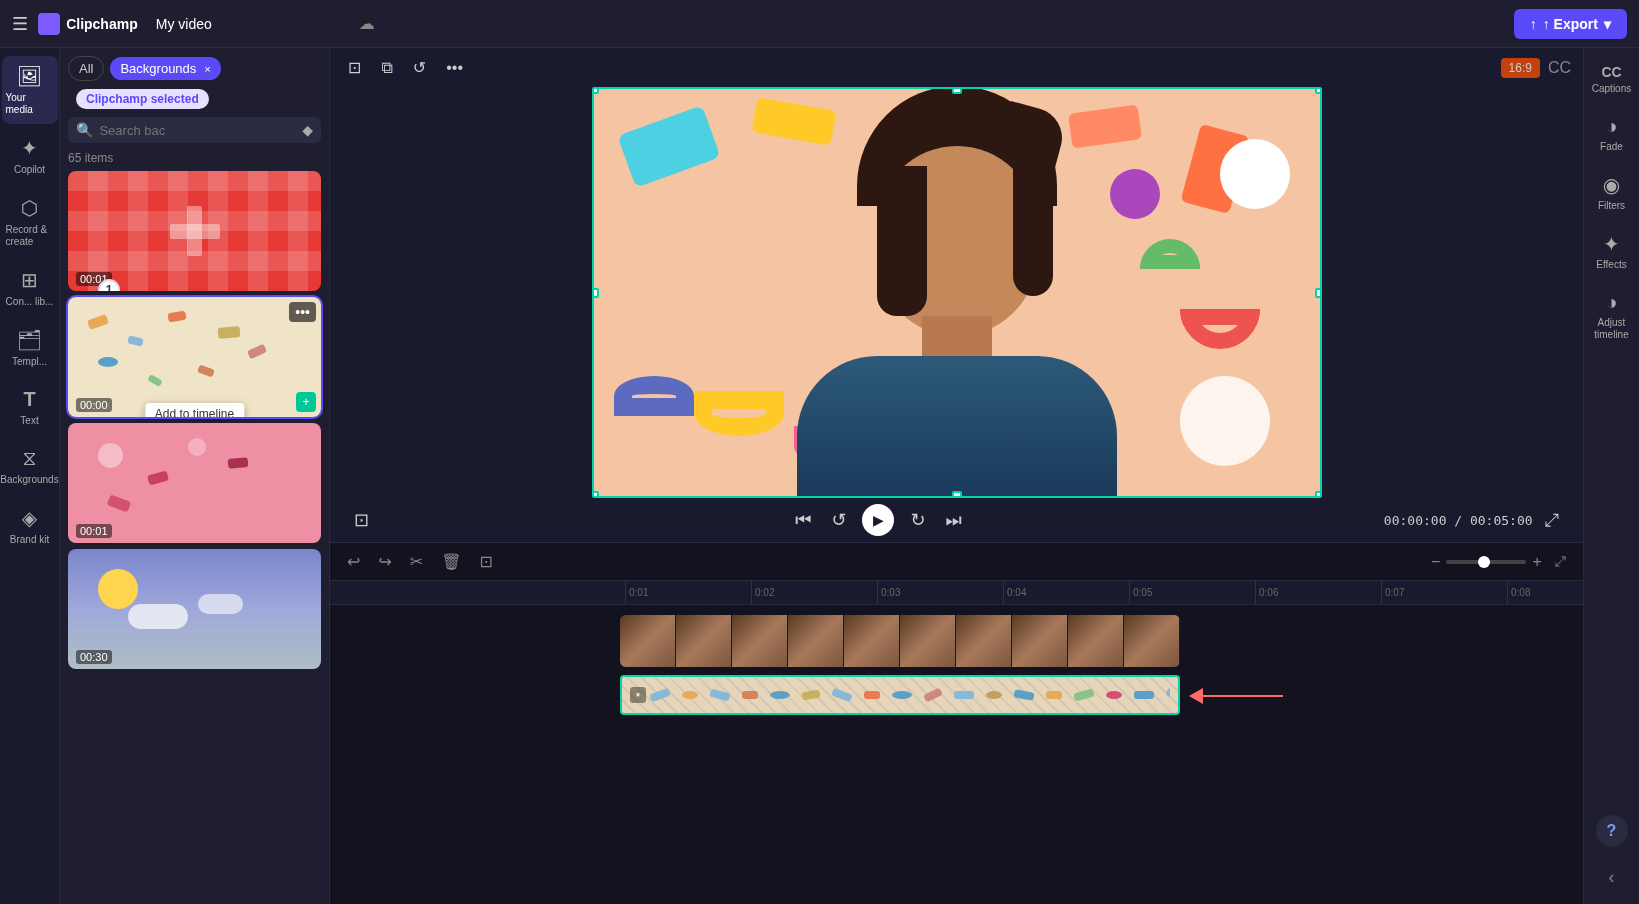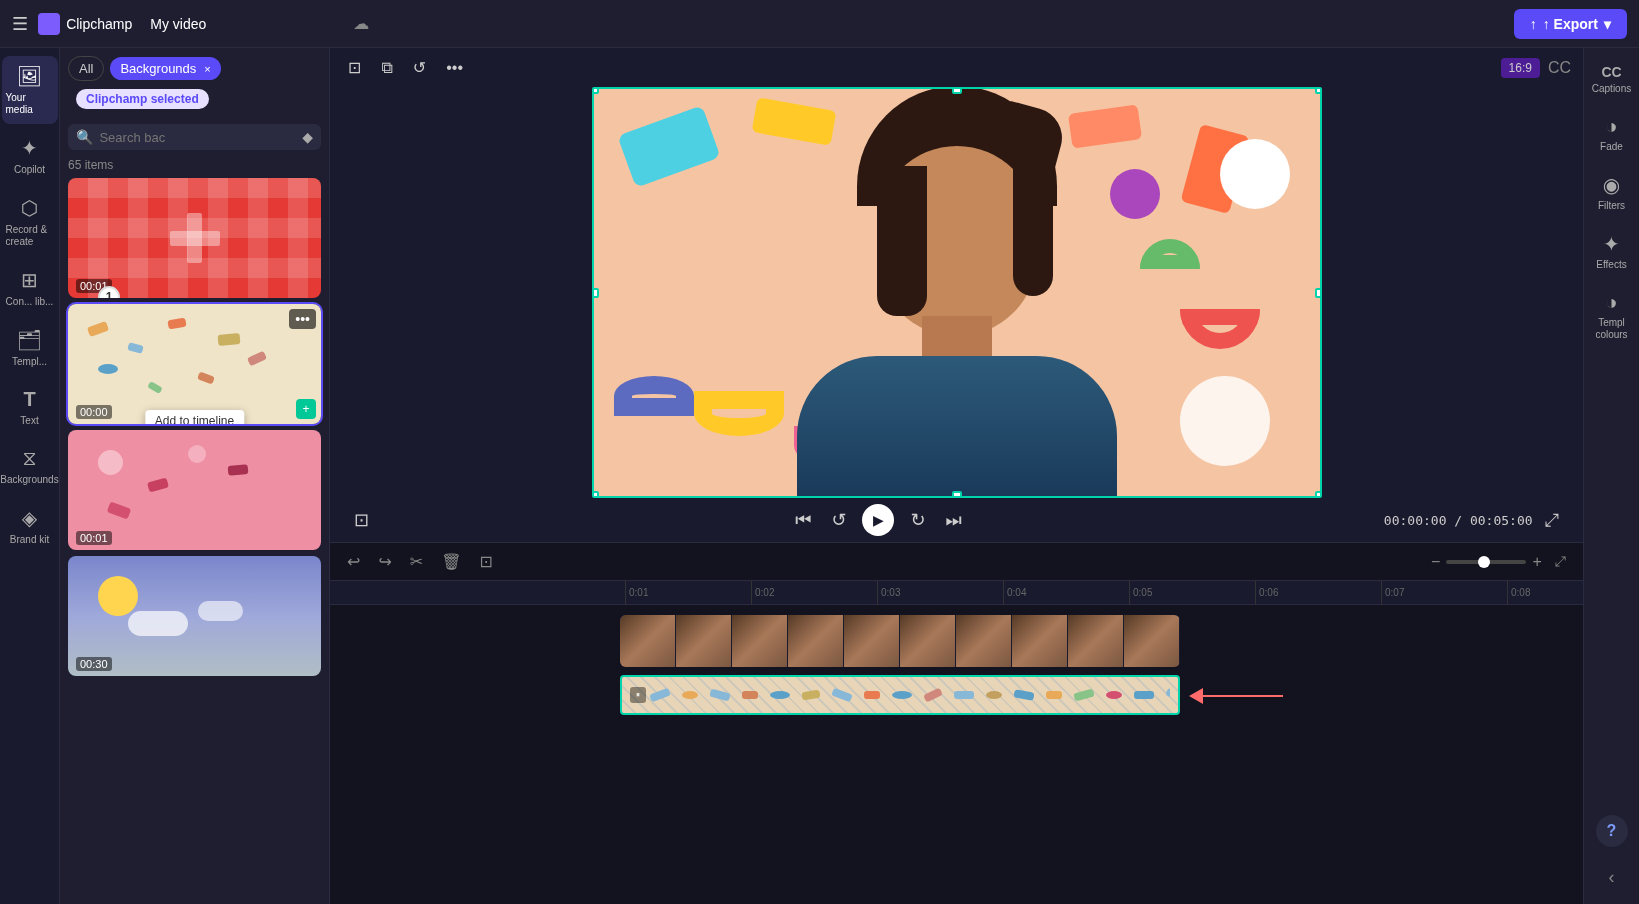--- a/index.html
+++ b/index.html
@@ -33,21 +33,21 @@
     .logo-box {
       display: flex;
       align-items: center;
       gap: 6px;
     }
     .logo-square {
       width: 22px; height: 22px;
       background: #7c5cfc;
       border-radius: 4px;
     }
-    .logo-text { font-size: 14px; font-weight: 400; color: #fff; }
+    .logo-text { font-size: 14px; font-weight: 700; color: #fff; }
     .video-title {
       background: transparent;
       border: none;
       color: #fff;
       font-size: 14px;
       padding: 4px 8px;
       border-radius: 4px;
       cursor: pointer;
     }
     .cloud-icon { color: #888; font-size: 16px; margin-left: 4px; }
@@ -146,21 +146,21 @@
     }
     .tab-close { font-size: 11px; cursor: pointer; }
     .clipchamp-selected {
       background: #e8e0ff;
       color: #5b4af7;
       border-radius: 12px;
       padding: 3px 10px;
       font-size: 12px;
       font-weight: 600;
       cursor: pointer;
-      margin: 2px 8px 7px;
+      margin: 2px 8px 0;
       display: inline-block;
     }
     .search-bar {
       display: flex;
       align-items: center;
       margin: 6px 8px;
       background: #2a2a40;
       border-radius: 6px;
       padding: 5px 8px;
       gap: 6px;
@@ -357,21 +357,21 @@
     .tool-btn {
       background: transparent;
       border: none;
       color: #ccc;
       font-size: 16px;
       cursor: pointer;
       padding: 4px 6px;
       border-radius: 4px;
     }
     .aspect-ratio-badge {
-      background: #4c1d95;
+      background: #c2410c;
       color: #ccc;
       border-radius: 4px;
       padding: 3px 8px;
       font-size: 12px;
       cursor: pointer;
     }
 
     
     .preview-canvas {
       flex-shrink: 0;
@@ -1086,20 +1086,20 @@
     <div class="right-tool">
       <span class="right-tool-icon">◉</span>
       <span class="right-tool-label">Filters</span>
     </div>
     <div class="right-tool">
       <span class="right-tool-icon">✦</span>
       <span class="right-tool-label">Effects</span>
     </div>
     <div class="right-tool">
       <span class="right-tool-icon">◑</span>
-      <span class="right-tool-label">Templ colours</span>
+      <span class="right-tool-label">Adjust timeline</span>
     </div>
     <div style="flex:1;"></div>
     <div class="help-btn">?</div>
     <div class="right-panel-toggle">‹</div>
   </div>
 
 </div>
 
 </body></html>

